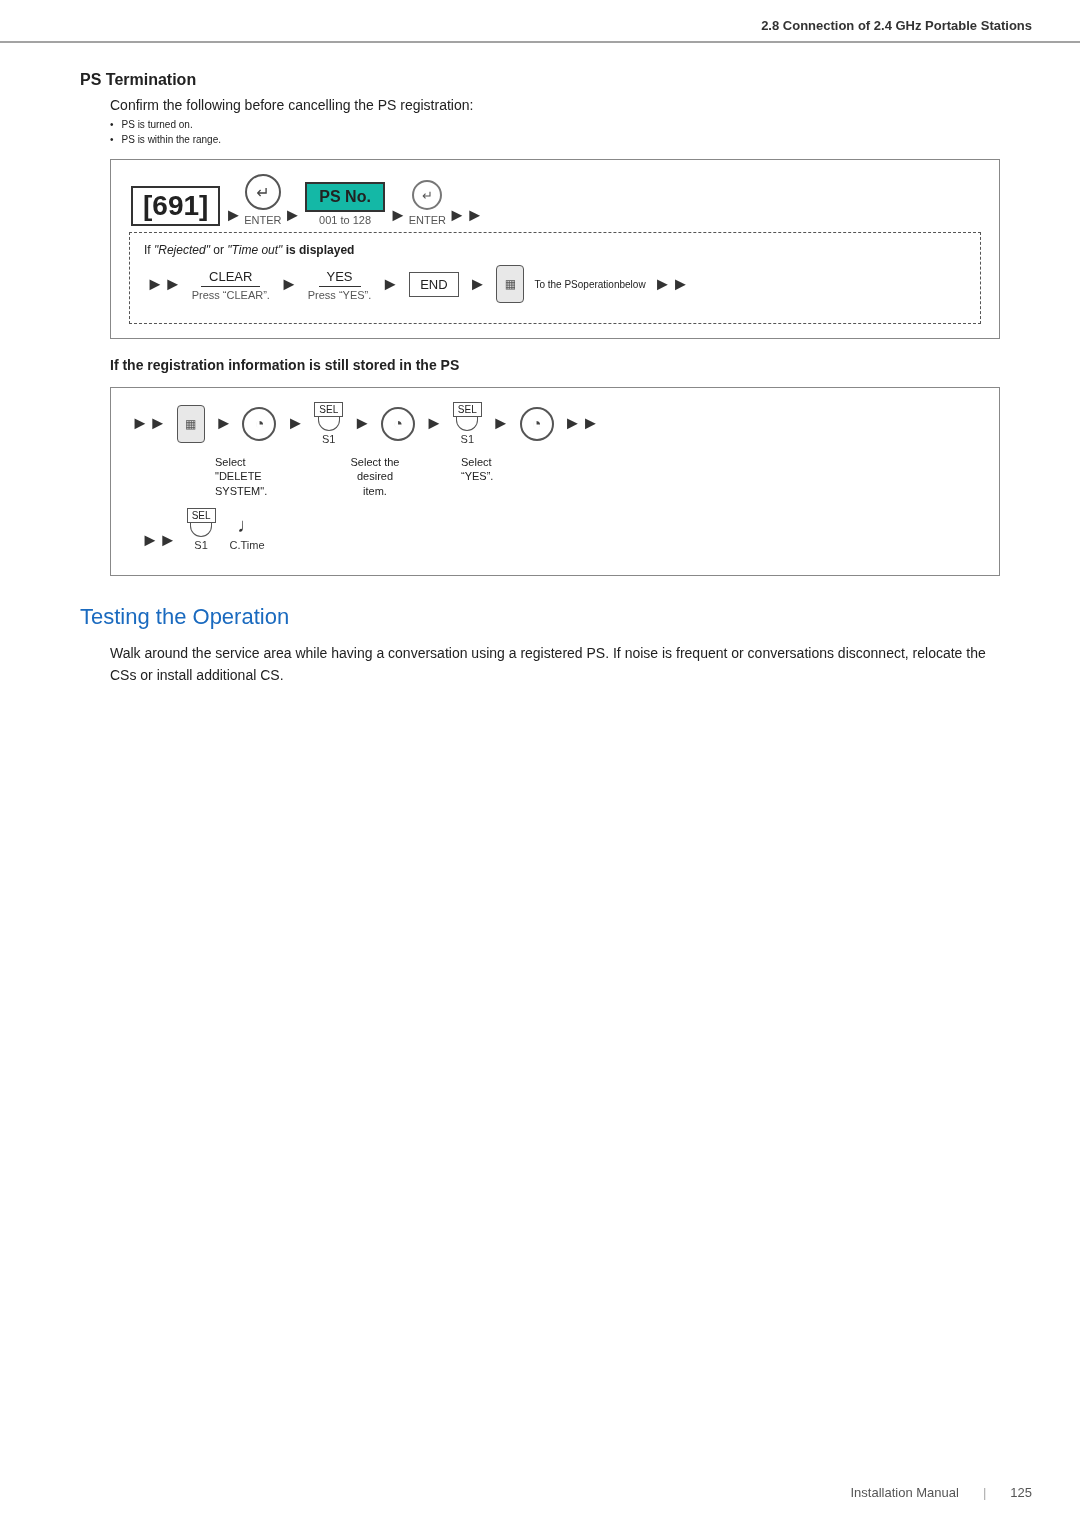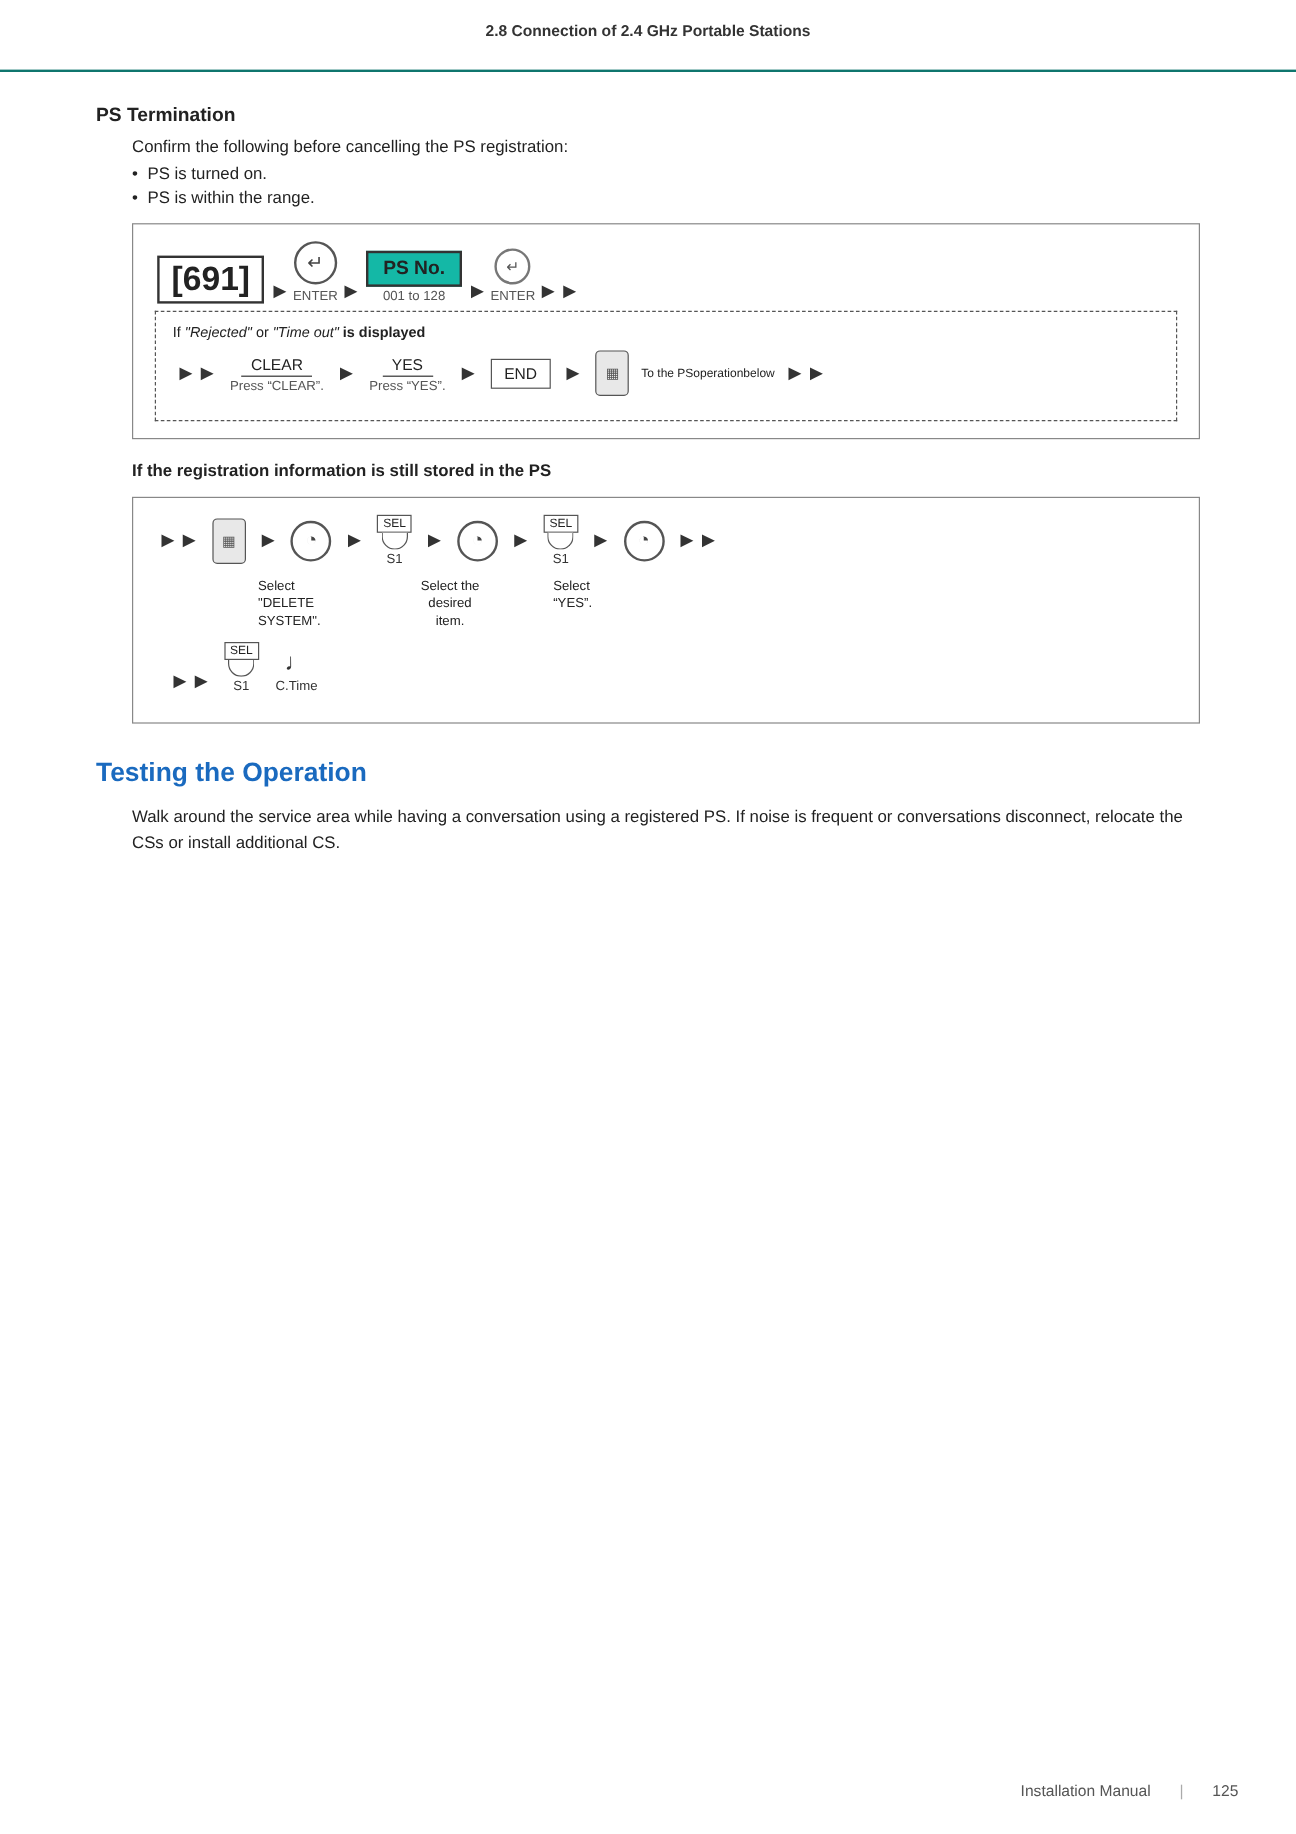--- a/index.html
+++ b/index.html
@@ -8,23 +8,23 @@
       min-height: 1528px;
       background: #ffffff;
       font-family: Arial, Helvetica, sans-serif;
       font-size: 15px;
       color: #222;
       position: relative;
     }
 
     .page-header {
       display: flex;
-      justify-content: center;
-      padding: 18px 48px 25px 48px;
-      border-bottom: 2px solid #0f766e;
+      justify-content: flex-end;
+      padding: 18px 48px 8px 48px;
+      border-bottom: 2px solid #a3a3a3;
       margin-bottom: 0;
     }
     .page-header-text {
       font-size: 13px;
       font-weight: bold;
       color: #333;
     }
 
     .page-content {
       padding: 28px 80px 60px 80px;
@@ -38,21 +38,21 @@
 
     .section-body {
       margin-left: 30px;
     }
 
     .bullet-list {
       list-style: none;
       margin: 6px 0 14px 0;
     }
     .bullet-list li {
-      font-size: 14px;
+      font-size: 10px;
       margin-bottom: 4px;
     }
     .bullet-list li::before {
       content: "•";
       margin-right: 8px;
     }
 
     
     .diagram-box {
       border: 1px solid #888;
@@ -247,21 +247,21 @@
     .sub-label {
       font-size: 11px;
       color: #333;
       text-align: center;
       margin-top: 2px;
     }
 
     
     .testing-title {
       font-size: 22px;
-      font-weight: bold;
+      font-weight: normal;
       color: #1a6abf;
       margin: 28px 0 12px 0;
     }
 
     .testing-body {
       margin-left: 30px;
       font-size: 14px;
       line-height: 1.6;
     }
 

